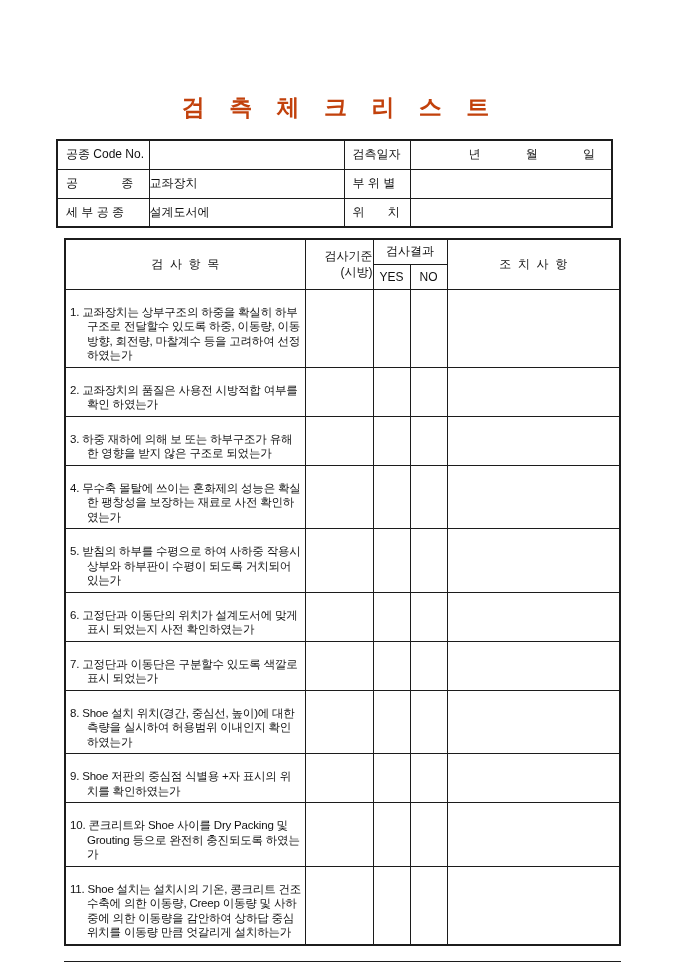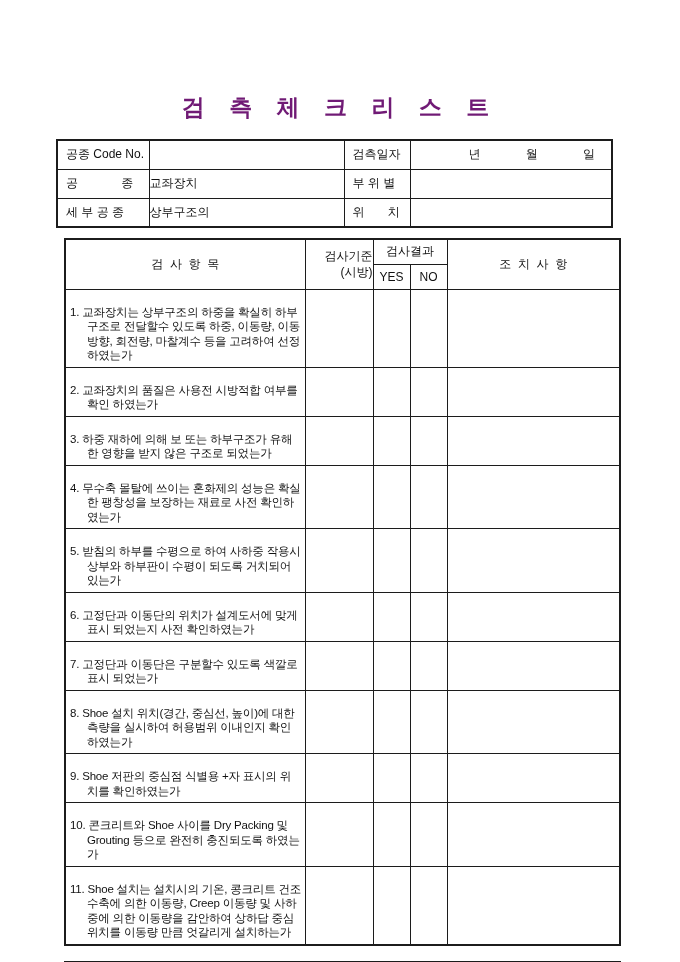--- a/index.html
+++ b/index.html
@@ -12,21 +12,21 @@
   .sheet { position: relative; width: 680px; height: 962px; overflow: hidden; }
 
   
   .title {
     padding-top: 92px;
     text-align: center;
     font-size: 23px;
     font-weight: bold;
     letter-spacing: 9px;
     white-space: pre;
-    color: #701a75;
+    color: #c2410c;
   }
 
   
   table { border-collapse: collapse; table-layout: fixed; }
   td, th { border: 1px solid #1c1c1c; font-weight: normal; }
 
   
   .info-table {
     margin: 16px 0 0 56px;
     width: 555px;
@@ -111,21 +111,21 @@
       </td>
     </tr>
     <tr>
       <td class="label-cell">공             종</td>
       <td class="value-cell">교좌장치</td>
       <td class="label-cell">부 위 별</td>
       <td class="value-cell"></td>
     </tr>
     <tr>
       <td class="label-cell">세 부 공 종</td>
-      <td class="value-cell">상부구조의</td>
+      <td class="value-cell">설계도서에</td>
       <td class="label-cell">위       치</td>
       <td class="value-cell"></td>
     </tr>
   </tbody>
     </table>
 
   <table class="check-table">
     <colgroup>
       <col style="width:240px">
         <col style="width:68px">

